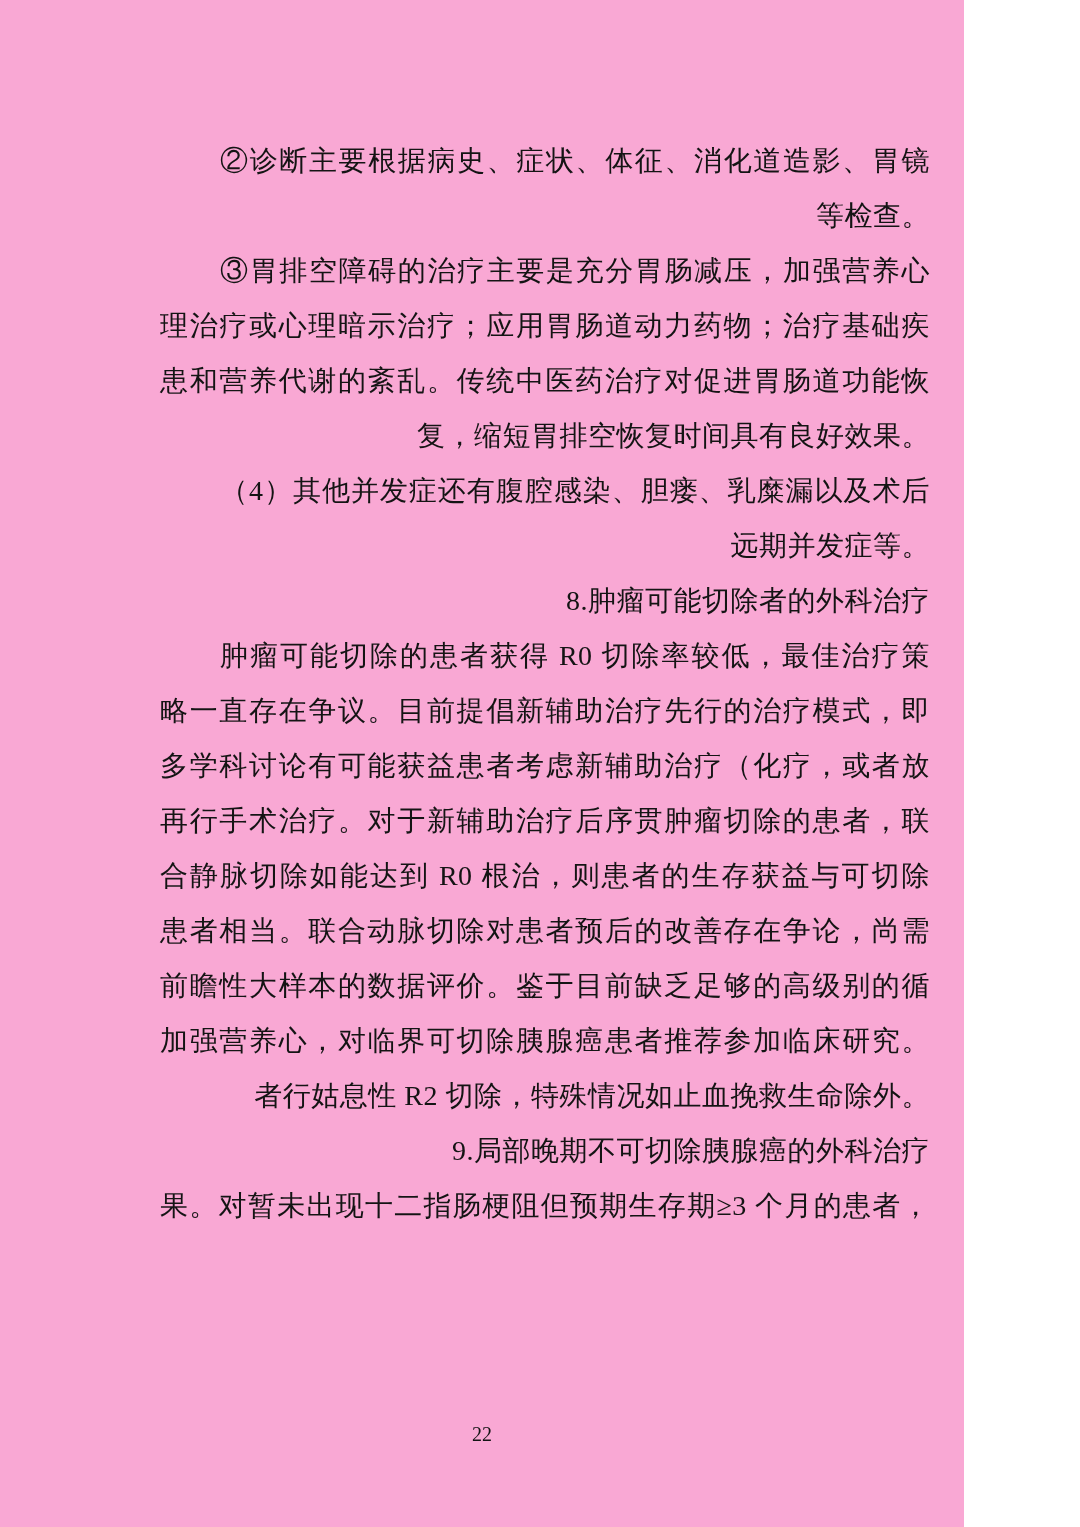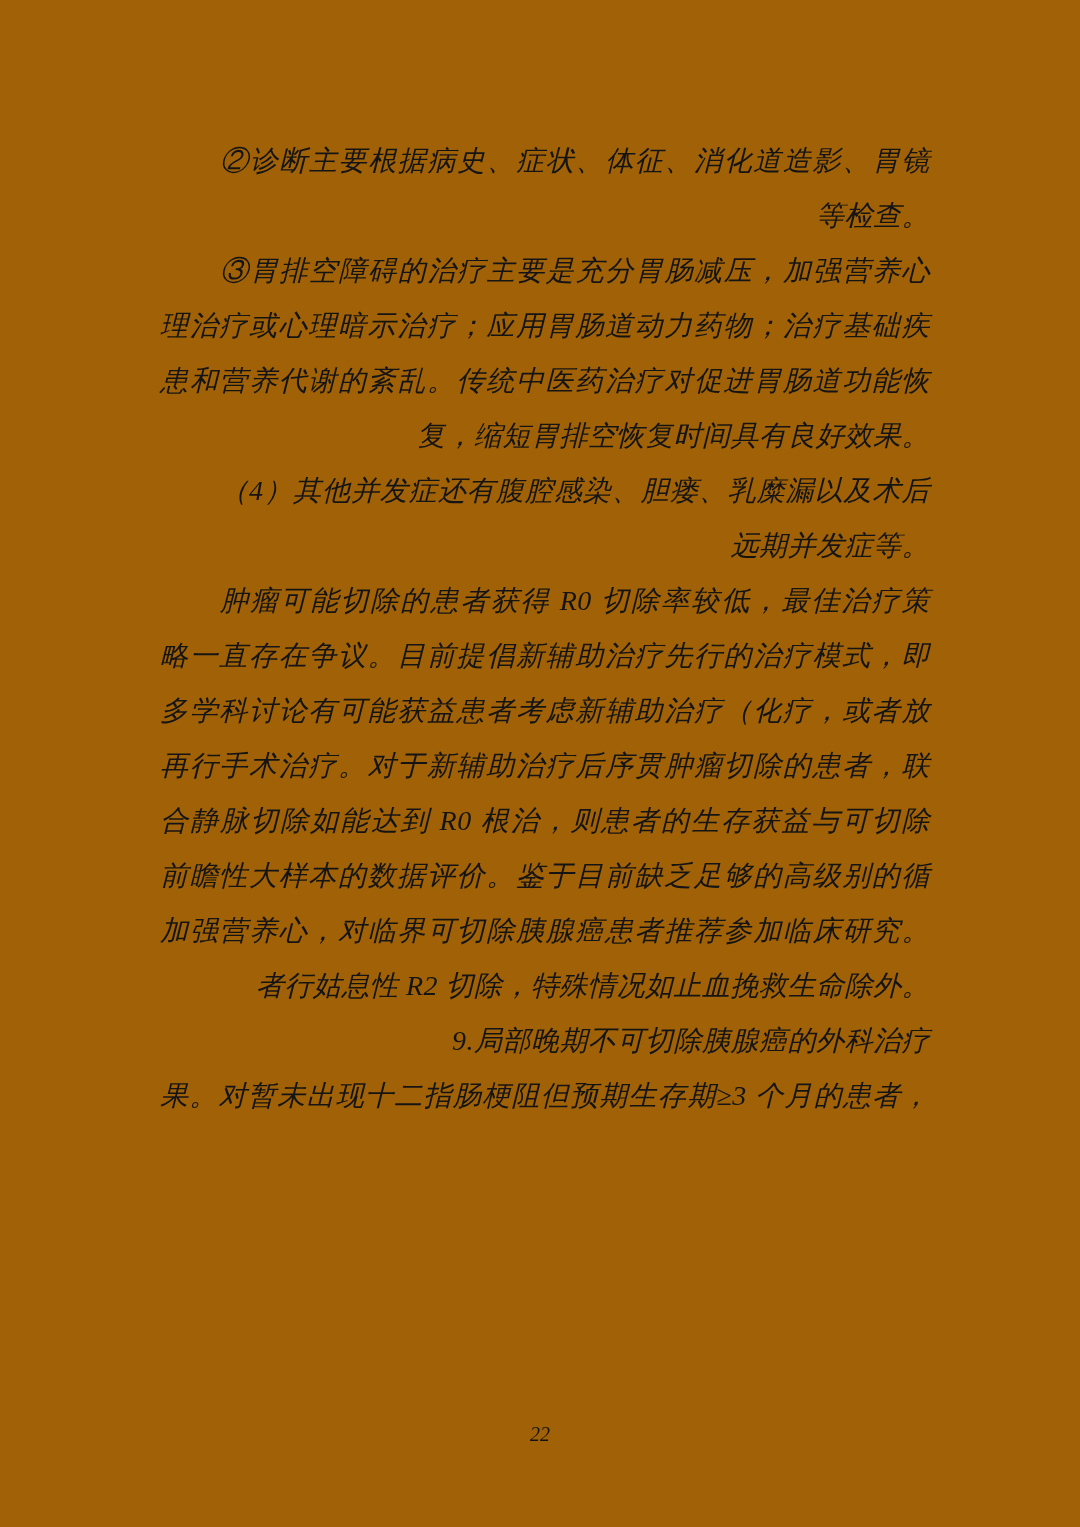--- a/index.html
+++ b/index.html
@@ -2,27 +2,26 @@
 <html><head>
 <meta charset="utf-8">
 <style>
   html, body {
     margin: 0;
     padding: 0;
     background: #ffffff;
   }
   .page {
     position: relative;
-    width: 1080px;
+    width: 964px;
     height: 1527px;
-    background: #a16207;
+    background: #f9a8d4;
     overflow: hidden;
     font-family: "Liberation Serif", "DejaVu Serif", serif;
     color: #141414;
-    font-style: italic;
   }
   .content {
     position: absolute;
     left: 160px;
     top: 133px;
     width: 770px;
   }
   .ln {
     font-size: 28px;
     line-height: 55px;
@@ -56,25 +55,27 @@
 <div class="page">
   <div class="content">
     <div class="ln fill indent">②诊断主要根据病史、症状、体征、消化道造影、胃镜</div>
     <div class="ln">等检查。</div>
     <div class="ln fill indent">③胃排空障碍的治疗主要是充分胃肠减压，加强营养心</div>
     <div class="ln fill">理治疗或心理暗示治疗；应用胃肠道动力药物；治疗基础疾</div>
     <div class="ln fill">患和营养代谢的紊乱。传统中医药治疗对促进胃肠道功能恢</div>
     <div class="ln">复，缩短胃排空恢复时间具有良好效果。</div>
     <div class="ln fill indent">（4）其他并发症还有腹腔感染、胆瘘、乳糜漏以及术后</div>
     <div class="ln">远期并发症等。</div>
+    <div class="ln indent">8.肿瘤可能切除者的外科治疗</div>
     <div class="ln fill indent">肿瘤可能切除的患者获得 R0 切除率较低，最佳治疗策</div>
     <div class="ln fill">略一直存在争议。目前提倡新辅助治疗先行的治疗模式，即</div>
     <div class="ln fill">多学科讨论有可能获益患者考虑新辅助治疗（化疗，或者放</div>
     <div class="ln fill">再行手术治疗。对于新辅助治疗后序贯肿瘤切除的患者，联</div>
     <div class="ln fill">合静脉切除如能达到 R0 根治，则患者的生存获益与可切除</div>
+    <div class="ln fill">患者相当。联合动脉切除对患者预后的改善存在争论，尚需</div>
     <div class="ln fill">前瞻性大样本的数据评价。鉴于目前缺乏足够的高级别的循</div>
     <div class="ln fill">加强营养心，对临界可切除胰腺癌患者推荐参加临床研究。</div>
     <div class="ln">者行姑息性 R2 切除，特殊情况如止血挽救生命除外。</div>
     <div class="ln indent">9.局部晚期不可切除胰腺癌的外科治疗</div>
     <div class="ln fill">果。对暂未出现十二指肠梗阻但预期生存期≥3 个月的患者，</div>
   </div>
   <div class="pagenum">22</div>
 </div>
 
 </body></html>

